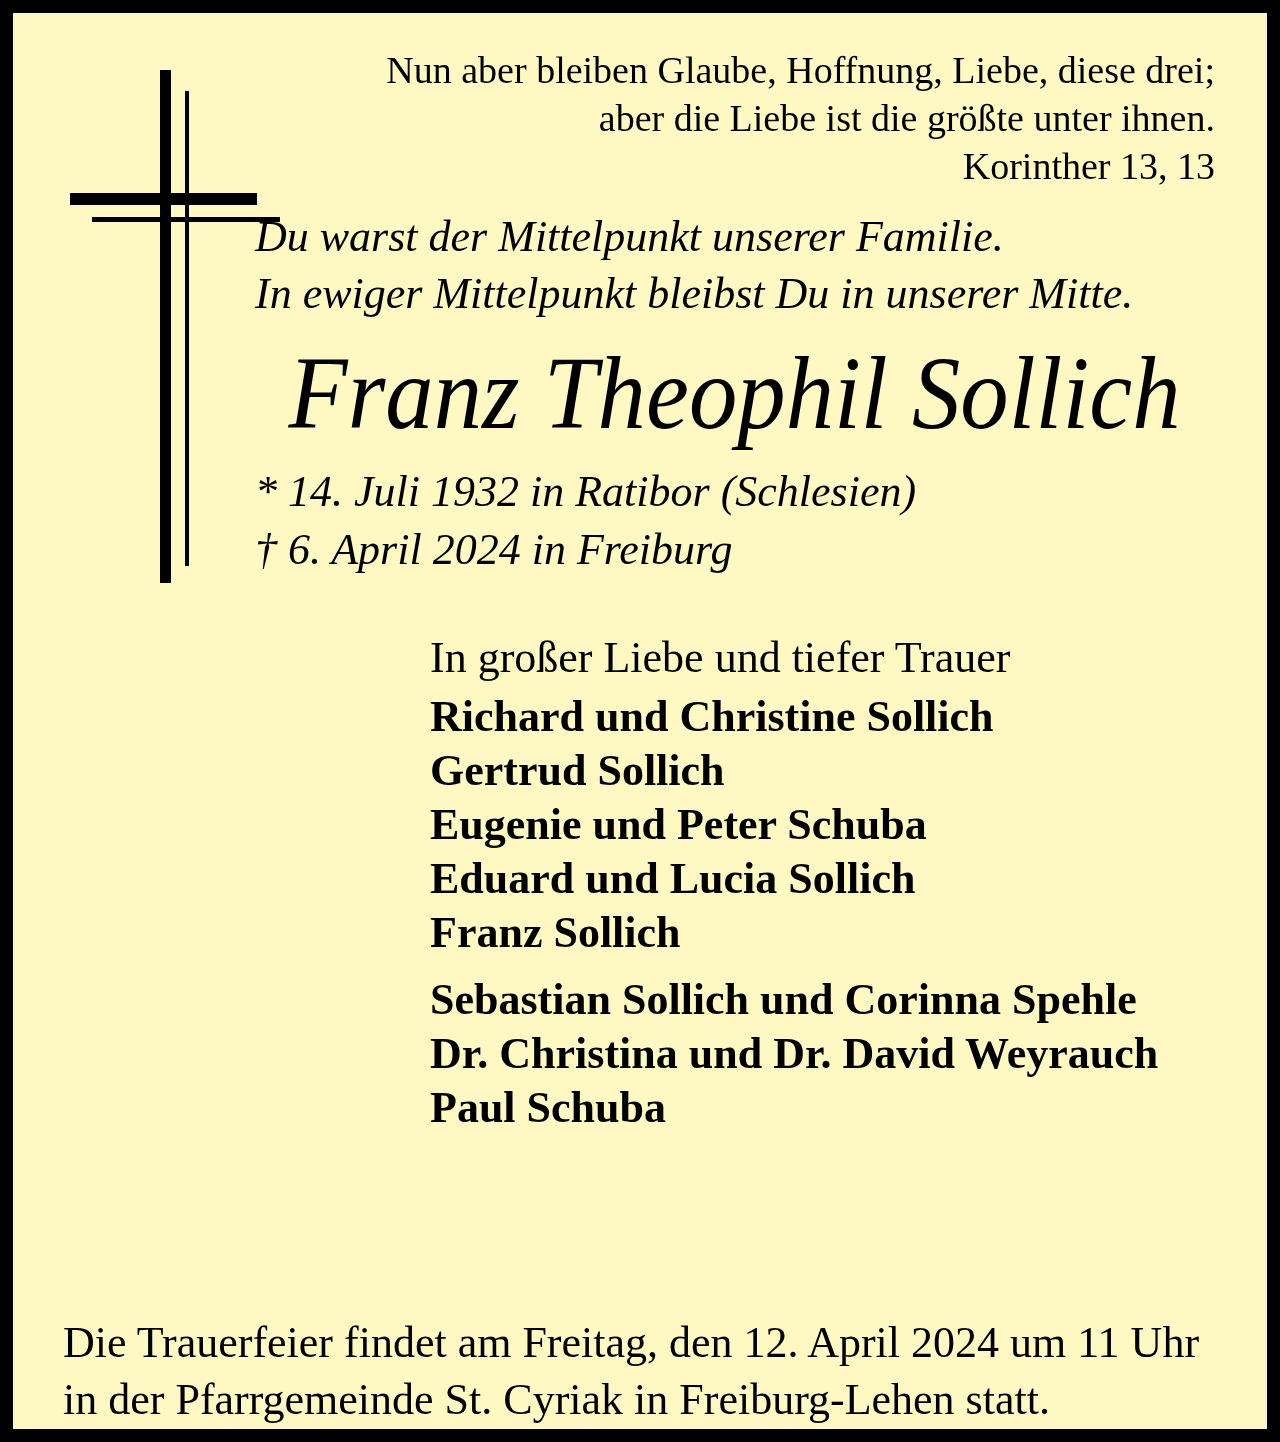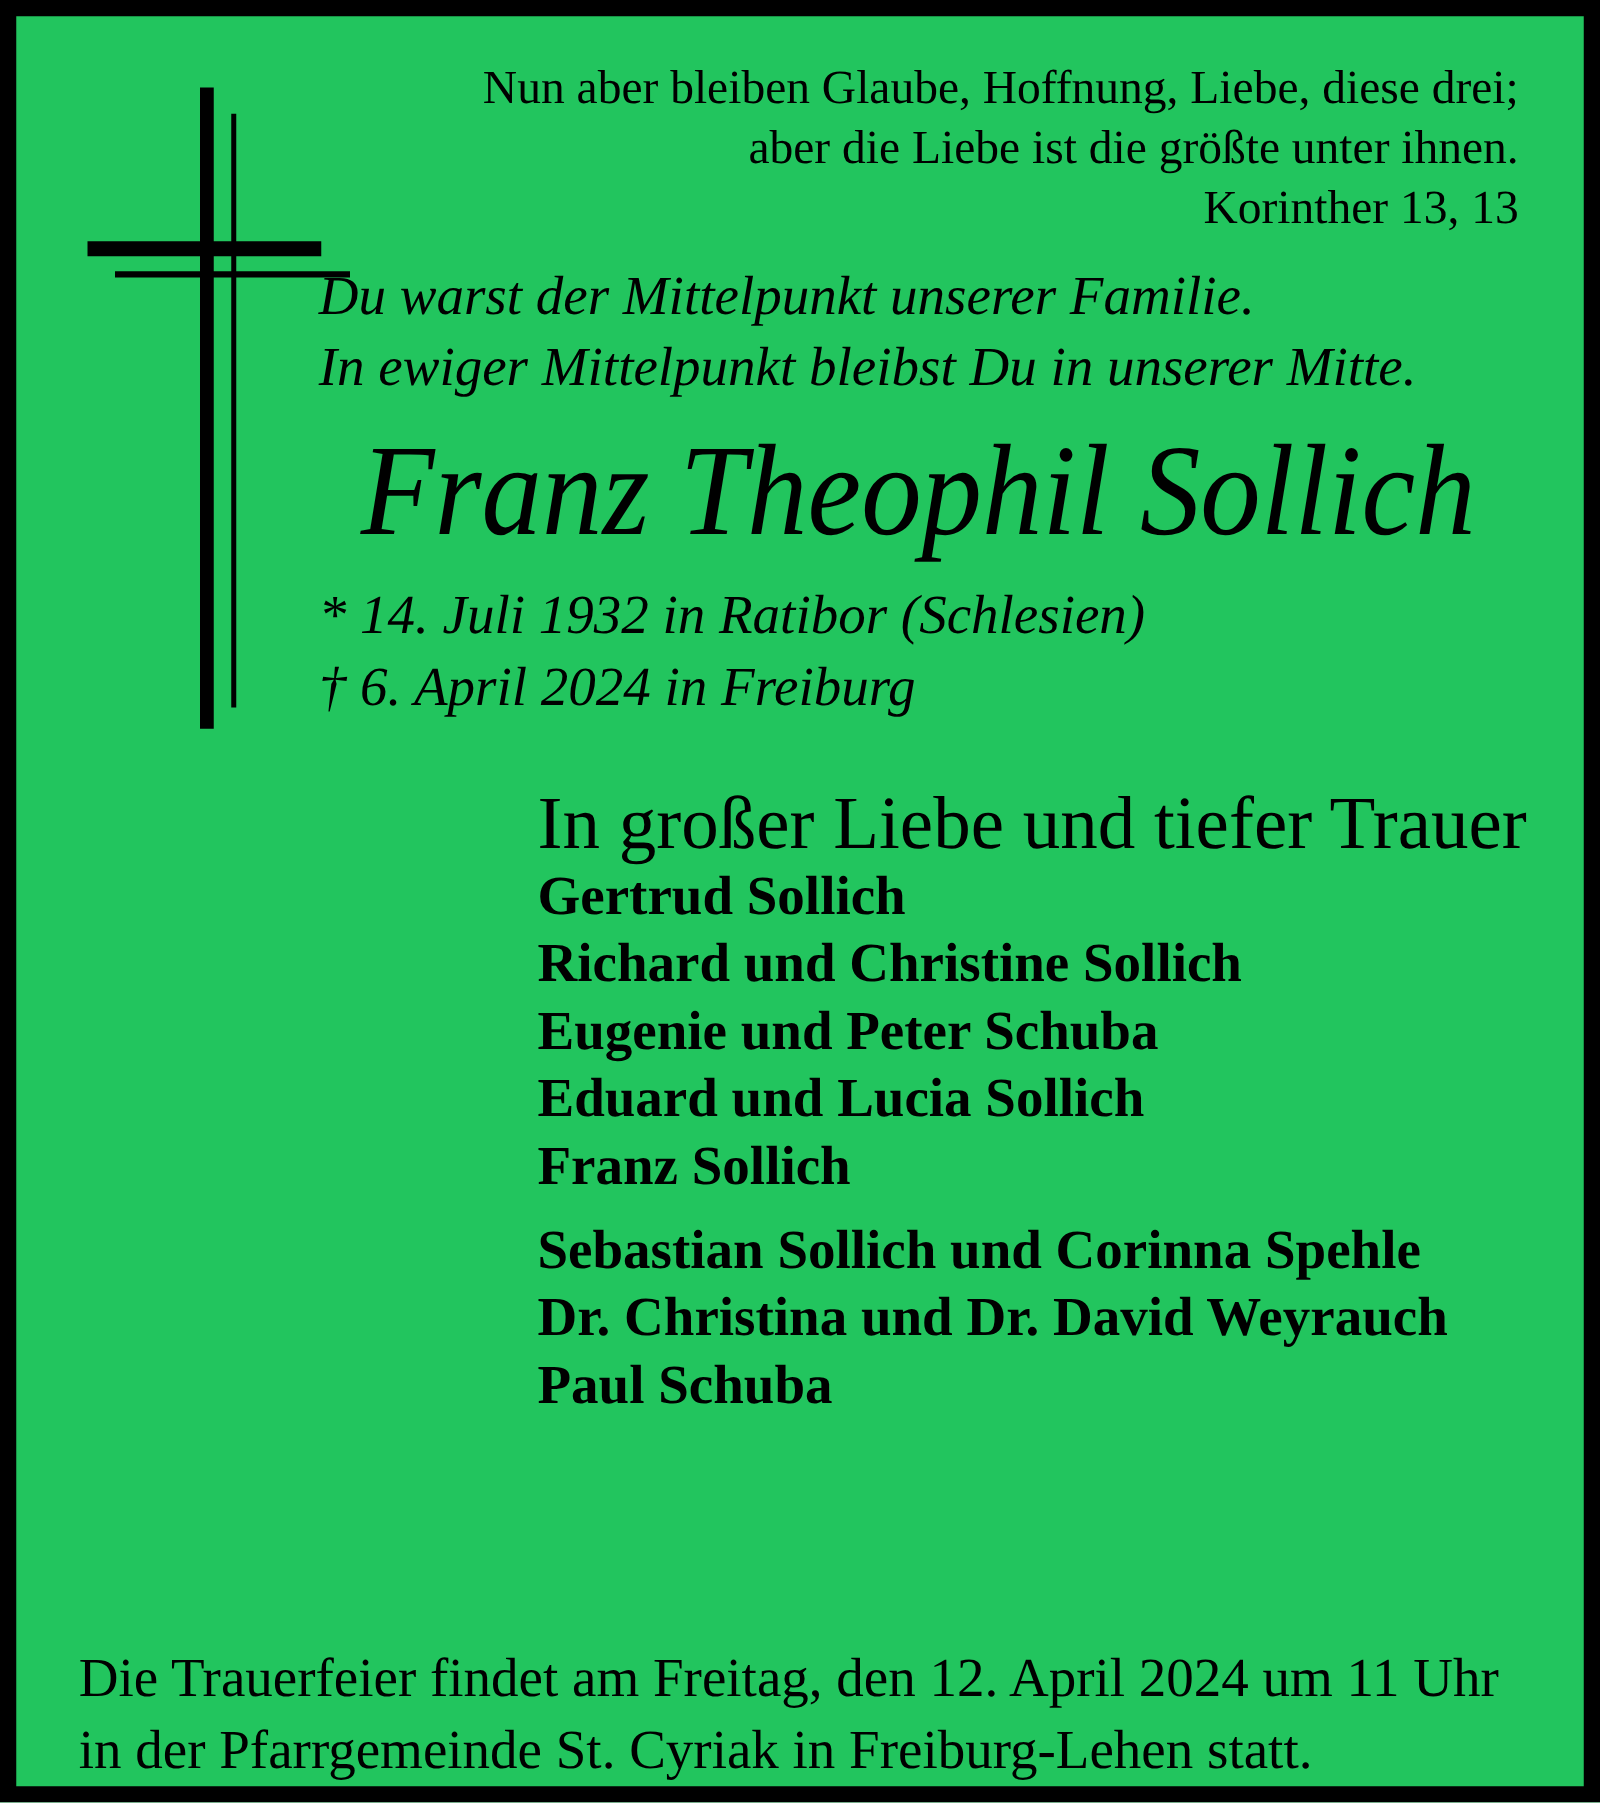--- a/index.html
+++ b/index.html
@@ -2,21 +2,21 @@
 <html><head>
 <meta charset="utf-8">
 <style>
   html, body { margin: 0; padding: 0; background: #ffffff; }
   .page {
     position: relative;
     width: 1280px;
     height: 1442px;
     box-sizing: border-box;
     border: 13px solid #000000;
-    background: #22c55e;
+    background: #fef9c3;
     color: #000000;
     font-family: "Liberation Serif", "DejaVu Serif", serif;
     overflow: hidden;
   }
   .abs { position: absolute; }
 
   
   .cross-part { position: absolute; background: #000000; }
   .cv-thick { left: 147px; top: 57px;  width: 11px;  height: 513px; }
   .cv-thin  { left: 172px; top: 78px;  width: 4px;   height: 475px; }
@@ -42,21 +42,21 @@
     display: inline-block;
     font-size: 104px;
     line-height: 110px;
     transform: scaleX(0.93);
     transform-origin: 50% 50%;
     white-space: nowrap;
   }
   .dates { top: 450px; font-size: 44px; line-height: 58px; }
   .mourning-intro {
     top: 618px; left: 417px;
-    font-size: 60px; line-height: 54px;
+    font-size: 44px; line-height: 54px;
     white-space: nowrap;
   }
   .names {
     left: 417px;
     font-size: 44px;
     line-height: 54px;
     font-weight: bold;
     white-space: nowrap;
   }
   .names-1 { top: 677px; }
@@ -96,22 +96,22 @@
   </div>
 
   <div class="abs column dates">
     <div>* 14. Juli 1932 in Ratibor (Schlesien)</div>
     <div>† 6. April 2024 in Freiburg</div>
   </div>
 
   <div class="abs mourning-intro">In großer Liebe und tiefer Trauer</div>
 
   <div class="abs names names-1">
+      <div>Richard und Christine Sollich</div>
       <div>Gertrud Sollich</div>
-      <div>Richard und Christine Sollich</div>
       <div>Eugenie und Peter Schuba</div>
       <div>Eduard und Lucia Sollich</div>
       <div>Franz Sollich</div>
     </div>
 
   <div class="abs names names-2">
       <div>Sebastian Sollich und Corinna Spehle</div>
       <div>Dr. Christina und Dr. David Weyrauch</div>
       <div>Paul Schuba</div>
     </div>

